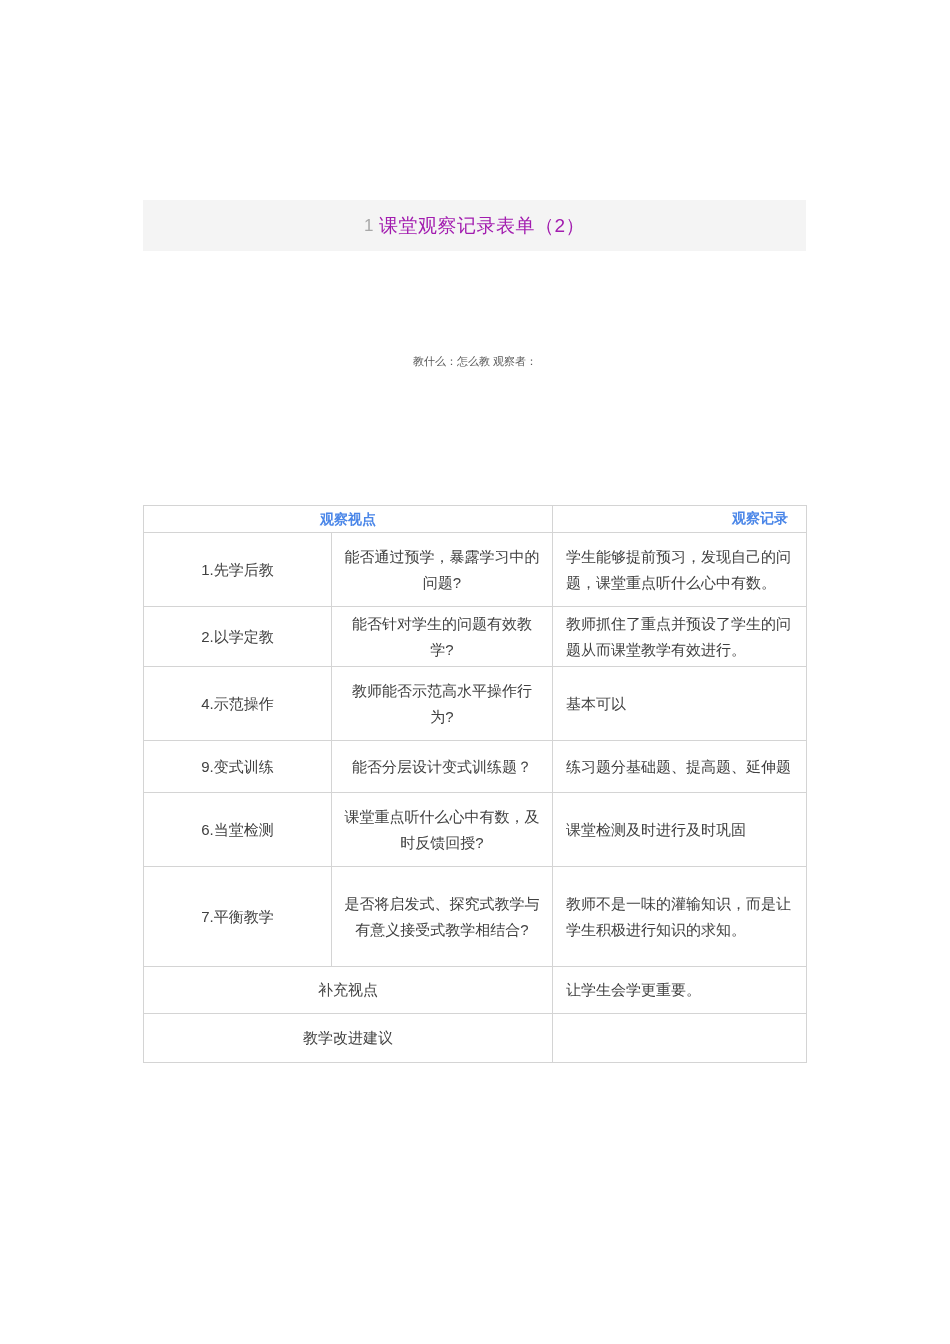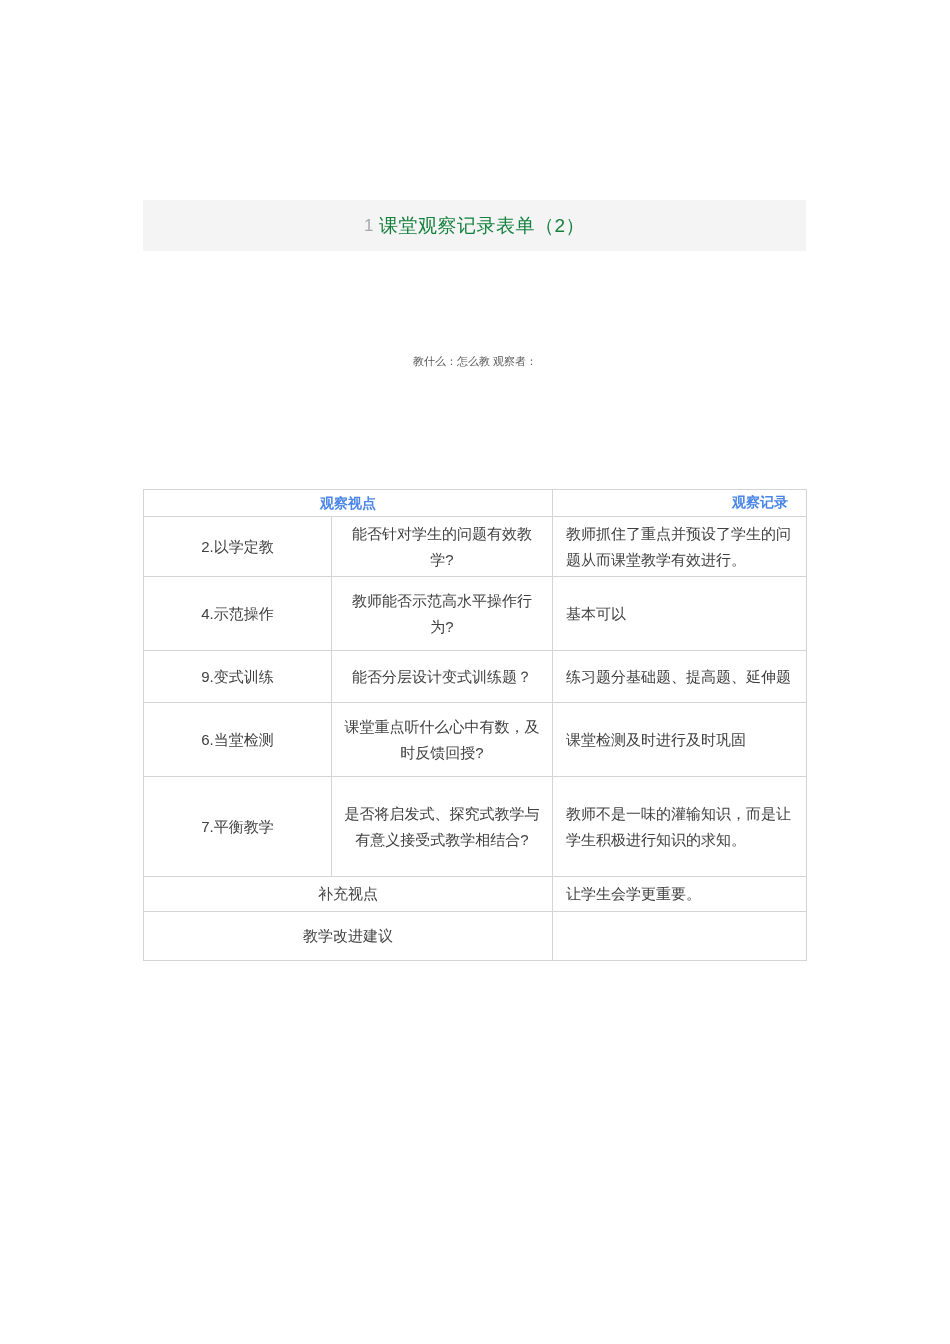--- a/index.html
+++ b/index.html
@@ -17,34 +17,34 @@
     left: 143px; top: 200px;
     width: 663px; height: 51px;
     background: #f4f4f4;
     display: flex;
     align-items: center;
     justify-content: center;
     font-size: 19px;
     letter-spacing: 0.5px;
   }
   .title-prefix { color: #a8a8a8; margin-right: 5px; font-size: 17px; }
-  .title-text { color: #15803d; }
+  .title-text { color: #a21caf; }
 
   .meta-line {
     position: absolute;
     left: 0; top: 354px;
     width: 950px;
     text-align: center;
     font-size: 11px;
     color: #595959;
   }
 
   table.obs-table {
     position: absolute;
-    left: 143px; top: 489px;
+    left: 143px; top: 505px;
     width: 663px;
     border-collapse: collapse;
     table-layout: fixed;
     font-size: 15px;
     color: #404040;
   }
   .obs-table td, .obs-table th {
     border: 1px solid #d4d4d4;
     vertical-align: middle;
     line-height: 26px;
@@ -62,21 +62,21 @@
 
   td.col-name { text-align: center; padding: 0 6px; }
   td.col-question { text-align: center; padding: 0 9px; }
   td.col-record { text-align: left; padding: 0 10px 0 13px; }
   td.col-footer-label { text-align: center; }
 
   tr.r-h74 { height: 74px; }
   tr.r-h75 { height: 60px; }
   tr.r-h52 { height: 52px; }
   tr.r-h100 { height: 100px; }
-  tr.r-h51 { height: 35px; }
+  tr.r-h51 { height: 47px; }
   tr.r-h49 { height: 49px; }
 </style>
 </head>
 <body>
 
 <div class="page">
 
   <div class="title-bar">
     <span class="title-prefix">1</span>
     <span class="title-text">课堂观察记录表单（2）</span>
@@ -89,20 +89,25 @@
       <col style="width:188px">
       <col style="width:221px">
       <col style="width:254px">
     </colgroup>
     <tbody>
       <tr>
         <th class="hdr-viewpoint" colspan="2">观察视点</th>
         <th class="hdr-record">观察记录</th>
       </tr>
 
+      <tr class="r-h74">
+        <td class="col-name">1.先学后教</td>
+        <td class="col-question">能否通过预学，暴露学习中的问题?</td>
+        <td class="col-record">学生能够提前预习，发现自己的问题，课堂重点听什么心中有数。</td>
+      </tr>
 
       <tr class="r-h75">
         <td class="col-name">2.以学定教</td>
         <td class="col-question">能否针对学生的问题有效教学?</td>
         <td class="col-record">教师抓住了重点并预设了学生的问题从而课堂教学有效进行。</td>
       </tr>
 
 
       <tr class="r-h74">
         <td class="col-name">4.示范操作</td>

